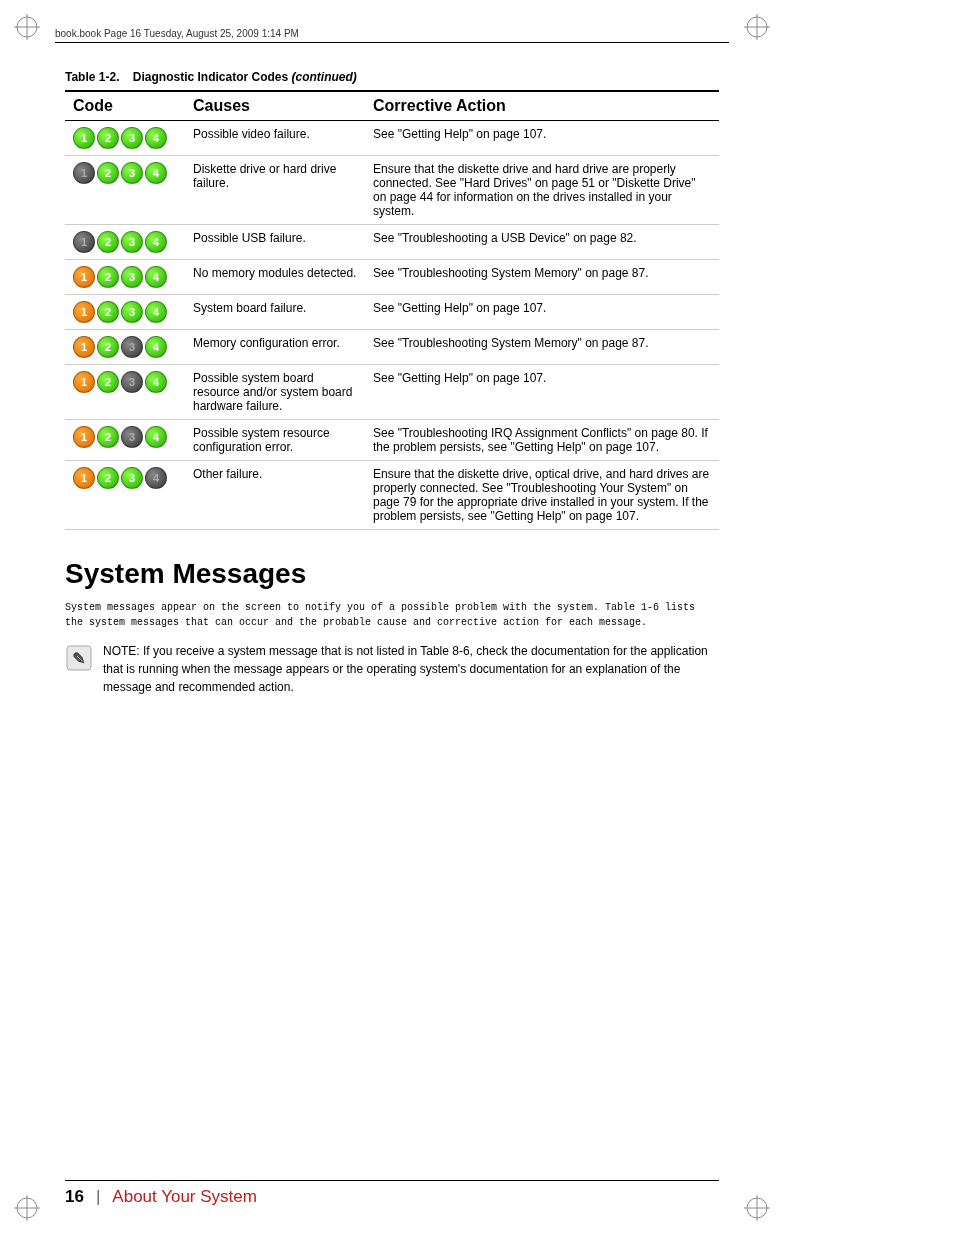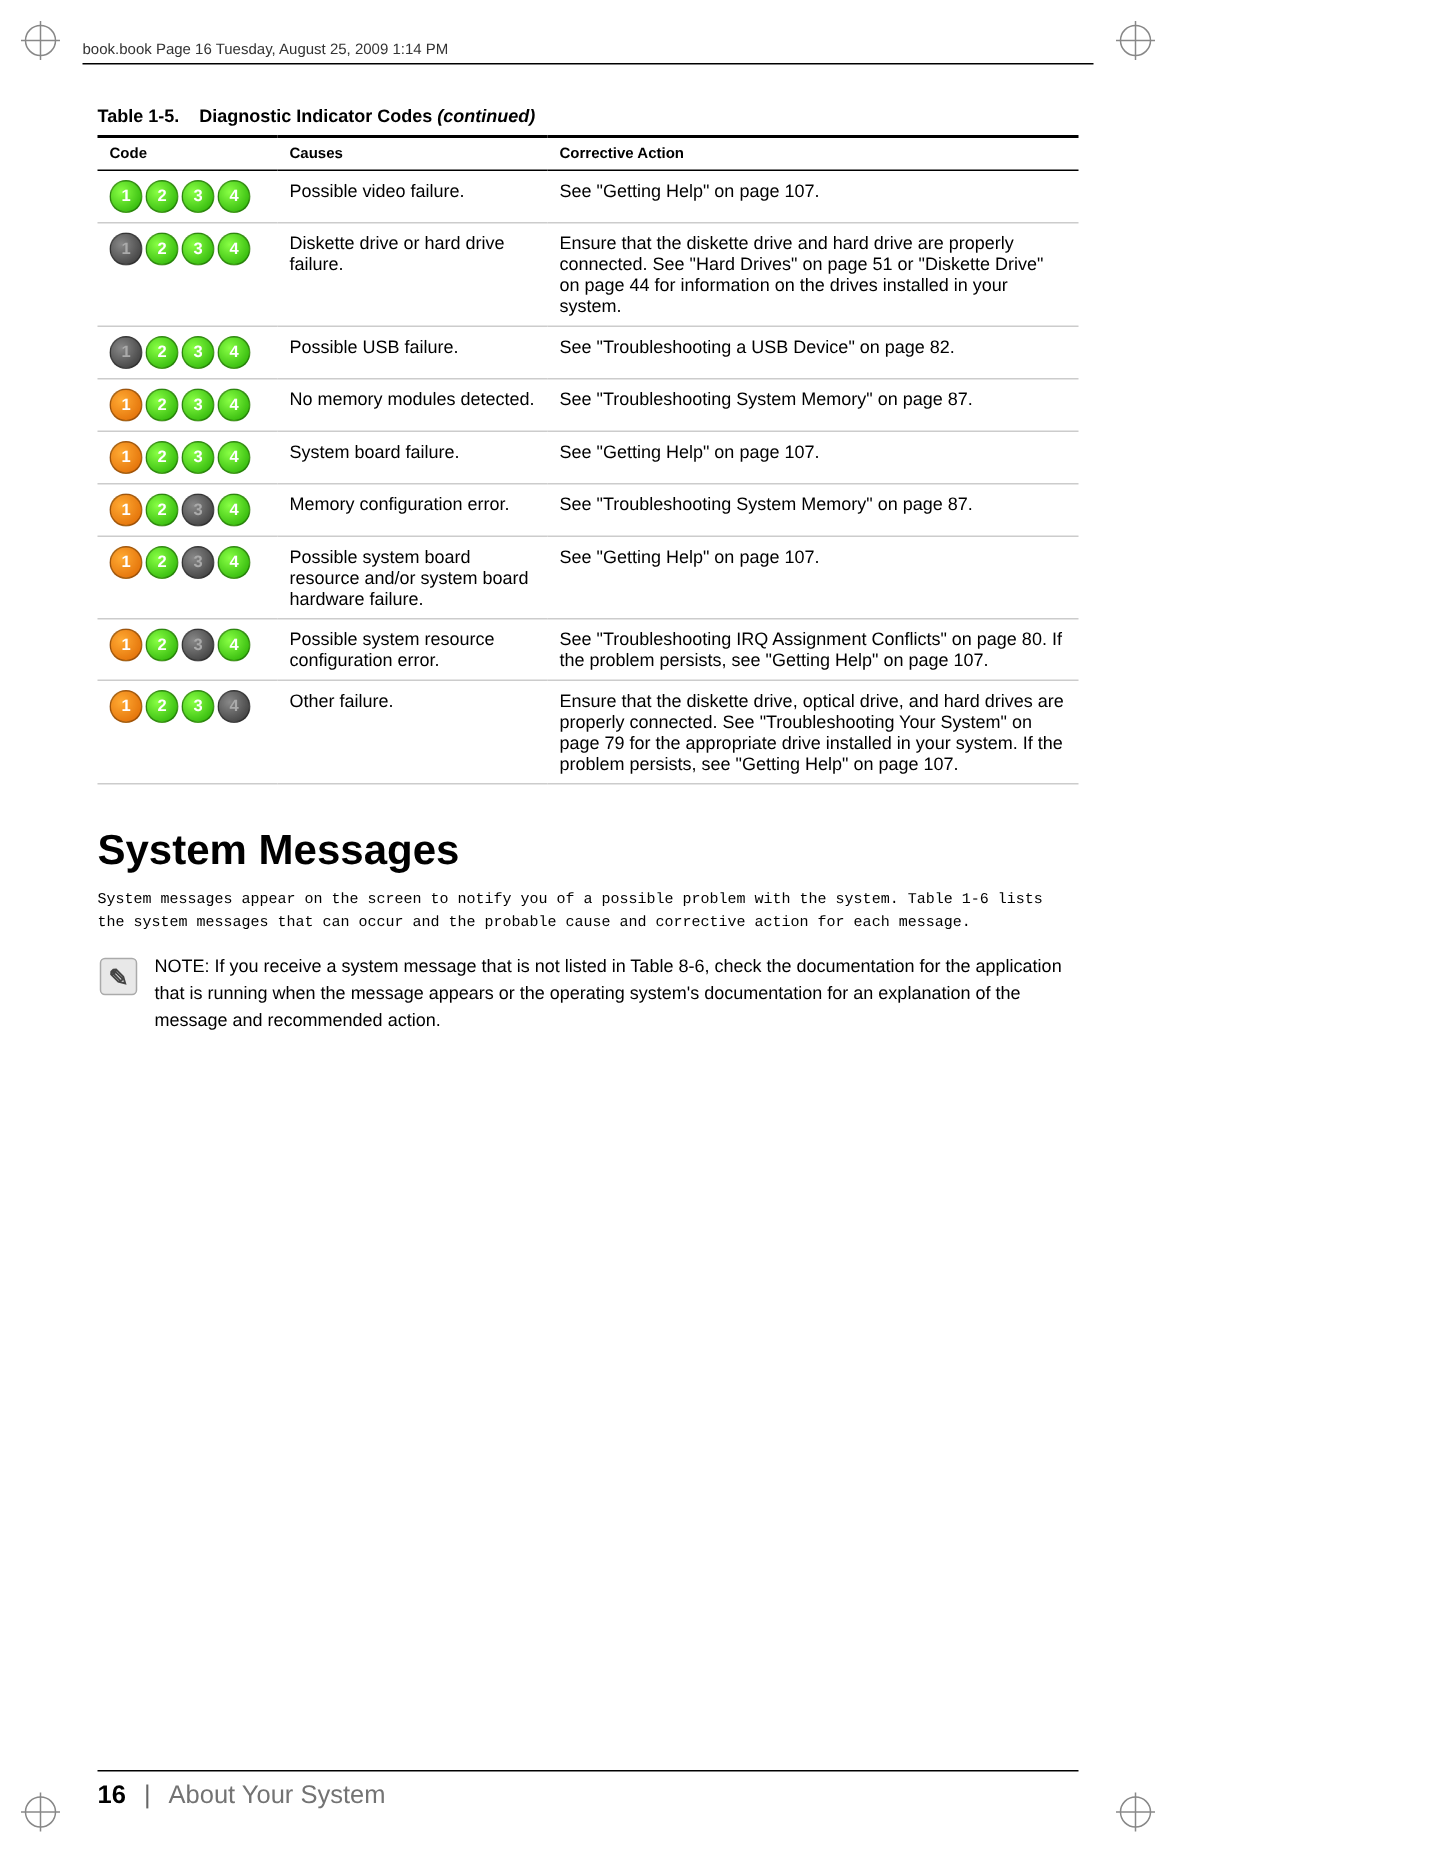--- a/index.html
+++ b/index.html
@@ -74,21 +74,21 @@
       border-collapse: collapse;
       font-family: Arial, sans-serif;
       font-size: 12px;
     }
     table.diag-table th {
       font-weight: bold;
       text-align: left;
       padding: 5px 8px;
       border-top: 2px solid #000;
       border-bottom: 1px solid #000;
-      font-size: 10px;
+      font-size: 16px;
     }
     table.diag-table td {
       padding: 6px 8px;
       vertical-align: top;
       border-bottom: 1px solid #ccc;
     }
     table.diag-table td:first-child {
       width: 120px;
     }
     table.diag-table td:nth-child(2) {
@@ -182,21 +182,21 @@
       border-top: 1px solid #000;
       padding-top: 6px;
     }
     .footer-page {
       font-weight: bold;
     }
     .footer-sep {
       color: #666;
     }
     .footer-section {
-      color: #737373;
+      color: #b91c1c;
     }
   </style>
 </head>
 <body>
 
 <div class="page-container">
 
   <div class="corner-mark corner-tl">
     <svg viewBox="0 0 30 30">
         <circle cx="15" cy="15" r="10" fill="none" stroke="#888" stroke-width="1"></circle>
@@ -226,21 +226,21 @@
       </svg>
   </div>
 
   <div class="top-bar">
     <span>book.book  Page 16  Tuesday, August 25, 2009  1:14 PM</span>
   </div>
 
   <div class="content">
 
     <div class="table-title">
-      <span>Table 1-5.</span>
+      <span>Table 1-2.</span>
       &nbsp;&nbsp;
       <span>Diagnostic Indicator Codes </span><span class="italic">(continued)</span>
     </div>
 
     <table class="diag-table">
       <thead>
         <tr>
           <th>Code</th>
           <th>Causes</th>
           <th>Corrective Action</th>

